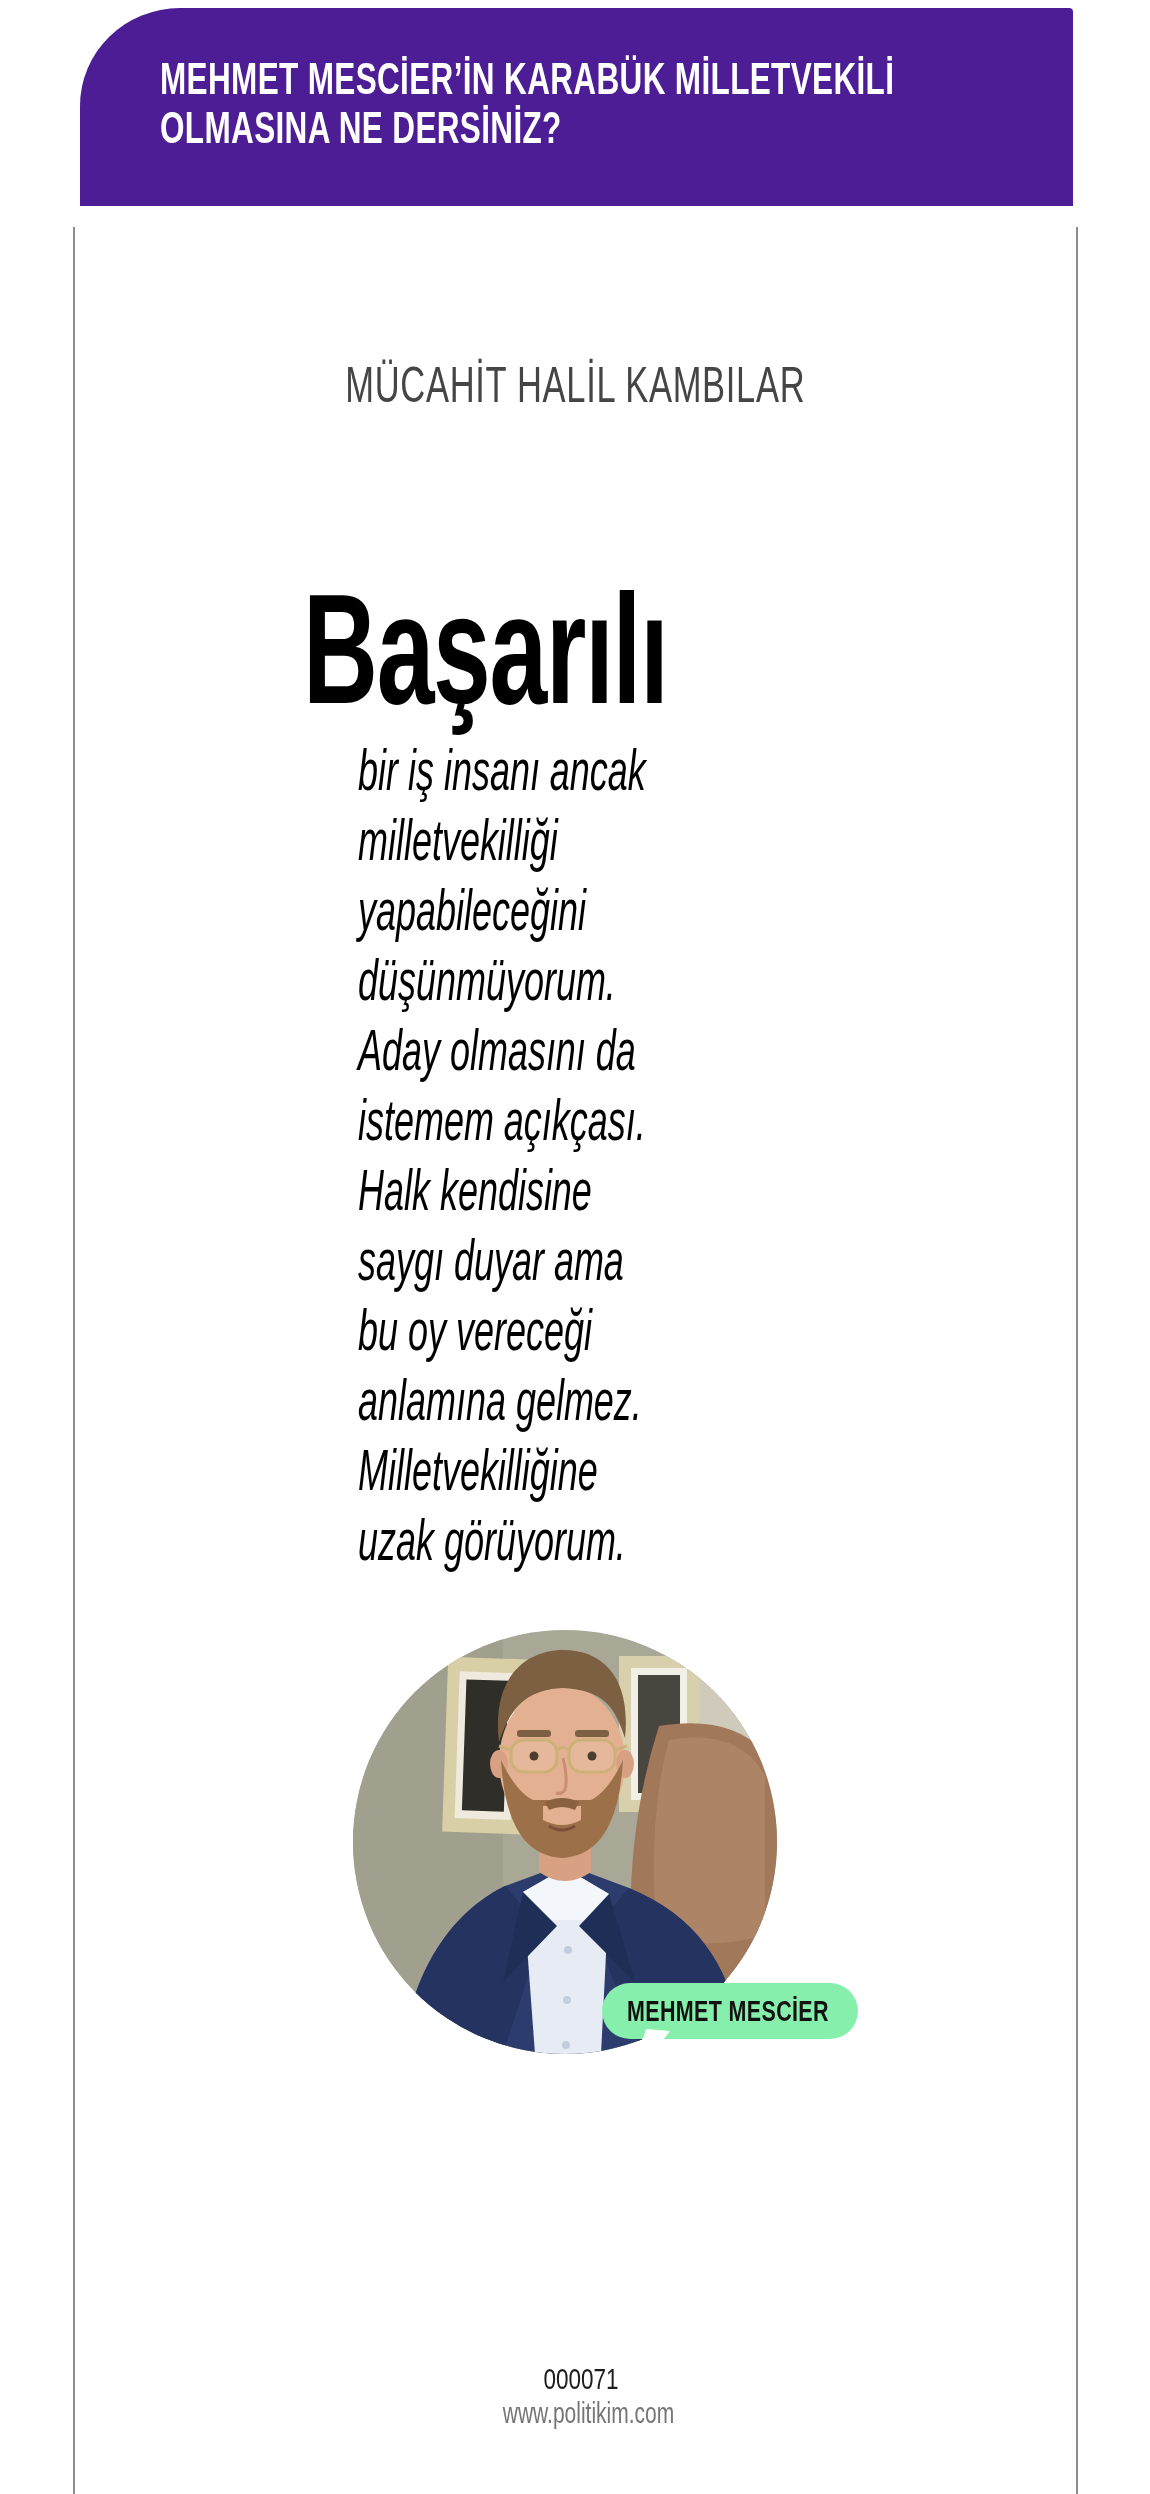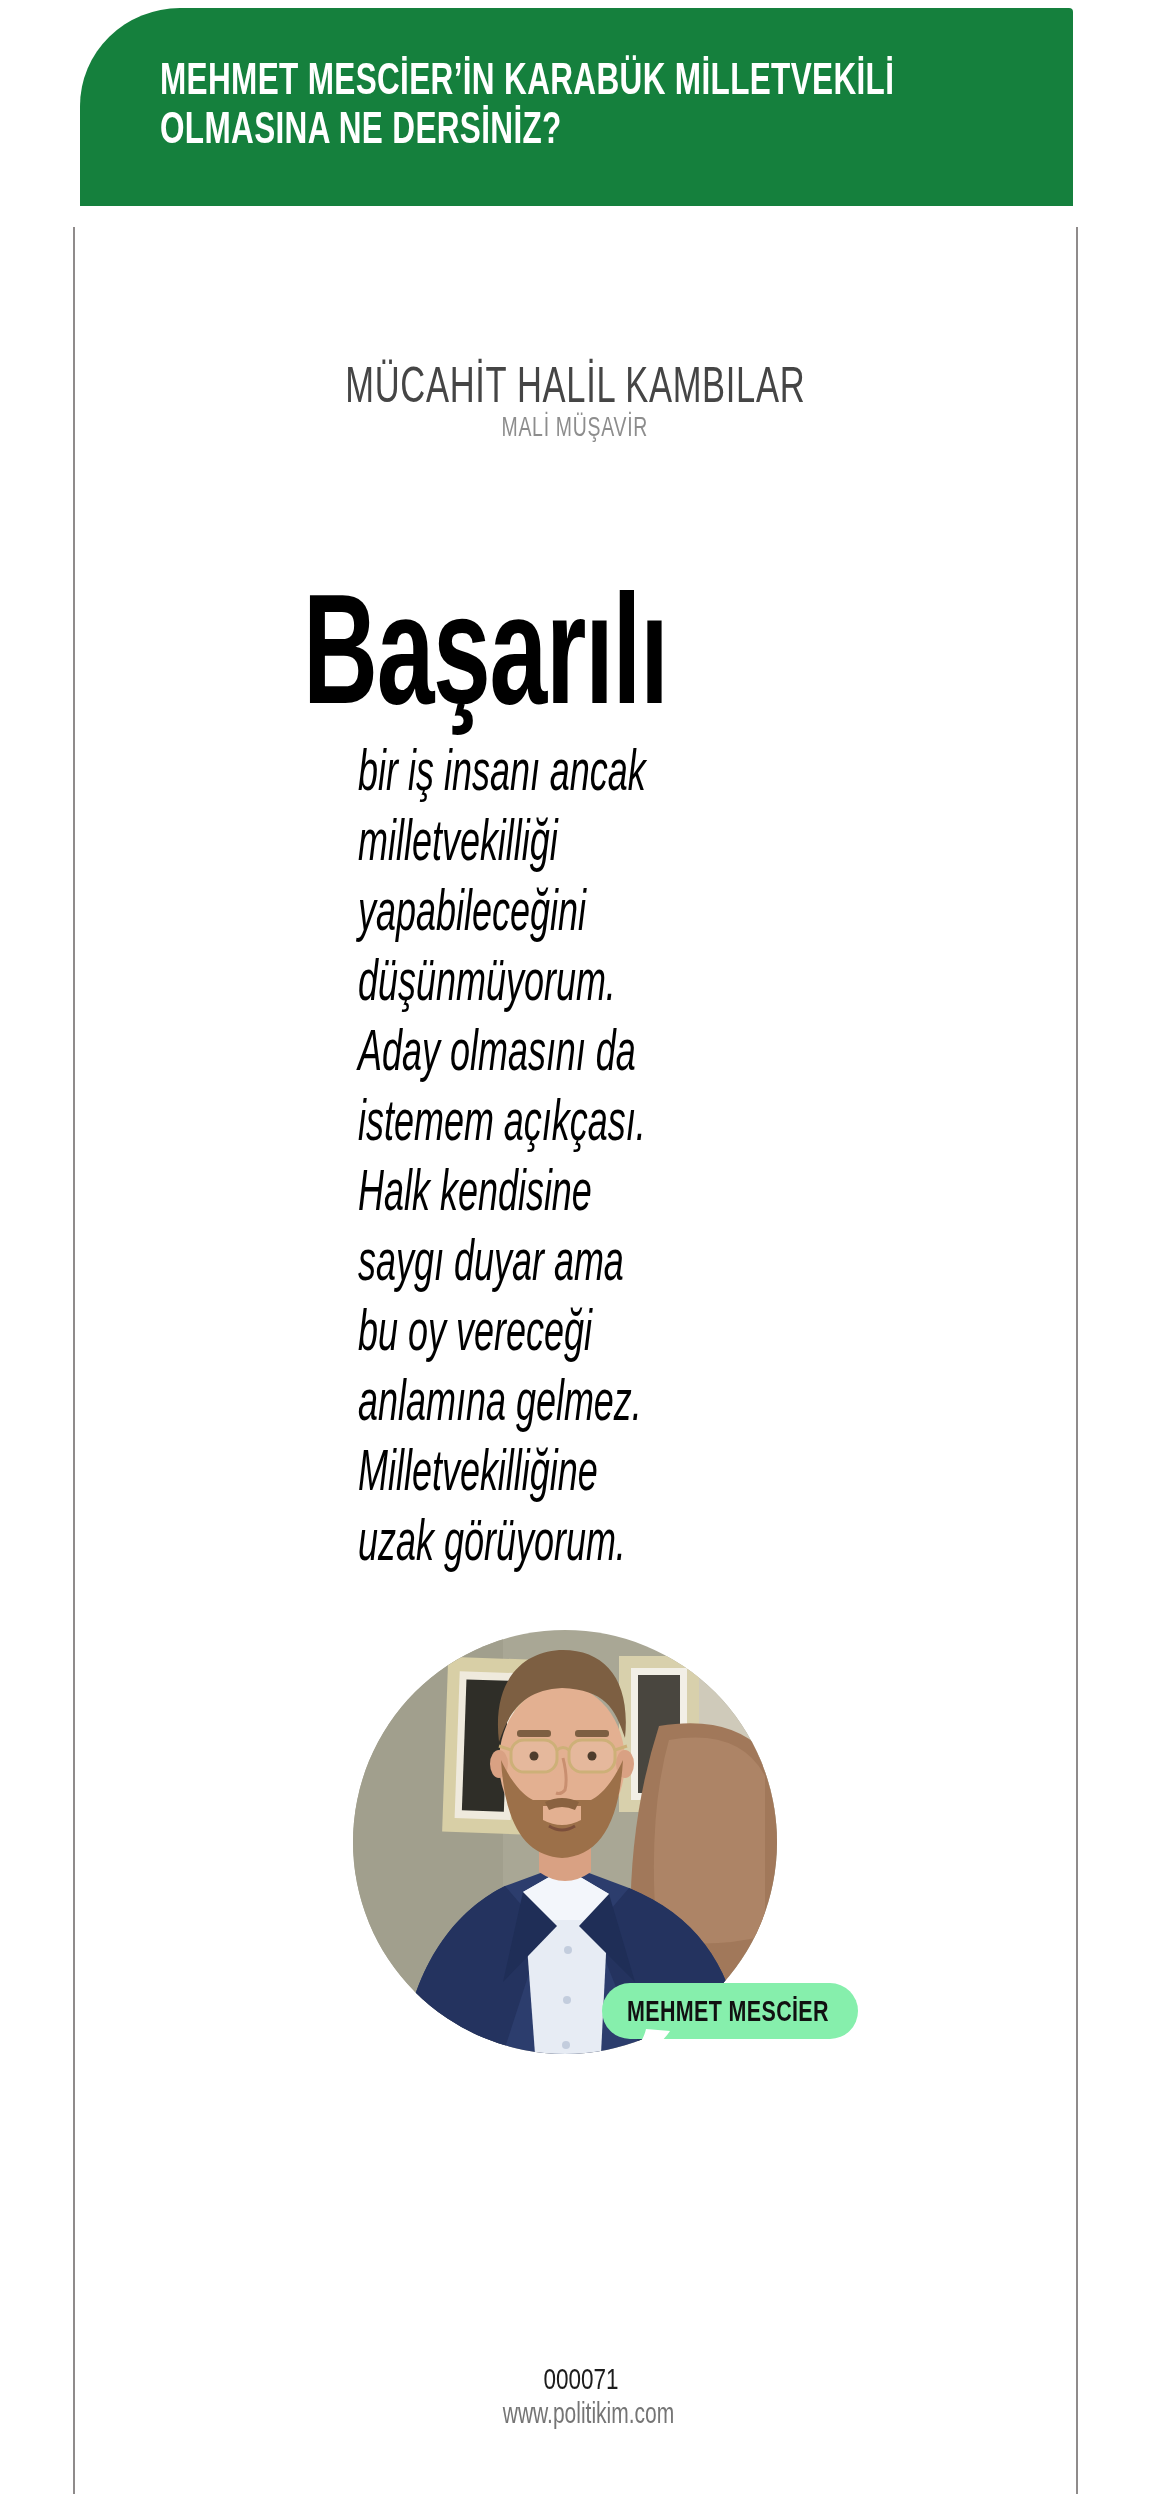--- a/index.html
+++ b/index.html
@@ -6,21 +6,21 @@
   #poster{
     position:relative;
     width:1150px;height:2494px;
     background:#ffffff;
     overflow:hidden;
     font-family:"Liberation Sans", sans-serif;
   }
   
   .banner{
     position:absolute;left:80px;top:8px;width:993px;height:198px;
-    background:#15803d;
+    background:#4c1d95;
     border-top-left-radius:100px 98px;
     border-top-right-radius:4px;
   }
   .banner-text{
     position:absolute;left:80px;top:46px;
   }
   .banner-line{
     color:#ffffff;font-weight:bold;font-size:45px;line-height:49px;
     letter-spacing:.5px;white-space:nowrap;
     transform:scaleX(.70);transform-origin:left center;
@@ -87,23 +87,20 @@
       <div class="banner-line">MEHMET MESCİER’İN KARABÜK MİLLETVEKİLİ</div>
       <div class="banner-line">OLMASINA NE DERSİNİZ?</div>
     </div>
   </div>
 
   <div class="vline left"></div>
   <div class="vline right"></div>
 
   <div class="center-row iv-name">
     <span class="cond">MÜCAHİT HALİL KAMBILAR</span>
-  </div>
-  <div class="center-row iv-title">
-    <span class="cond">MALİ MÜŞAVİR</span>
   </div>
 
   <div class="lead-word">Başarılı</div>
   <div class="quote-body">
     <div class="qline">bir iş insanı ancak</div>
     <div class="qline">milletvekilliği</div>
     <div class="qline">yapabileceğini</div>
     <div class="qline">düşünmüyorum.</div>
     <div class="qline">Aday olmasını da</div>
     <div class="qline">istemem açıkçası.</div>

